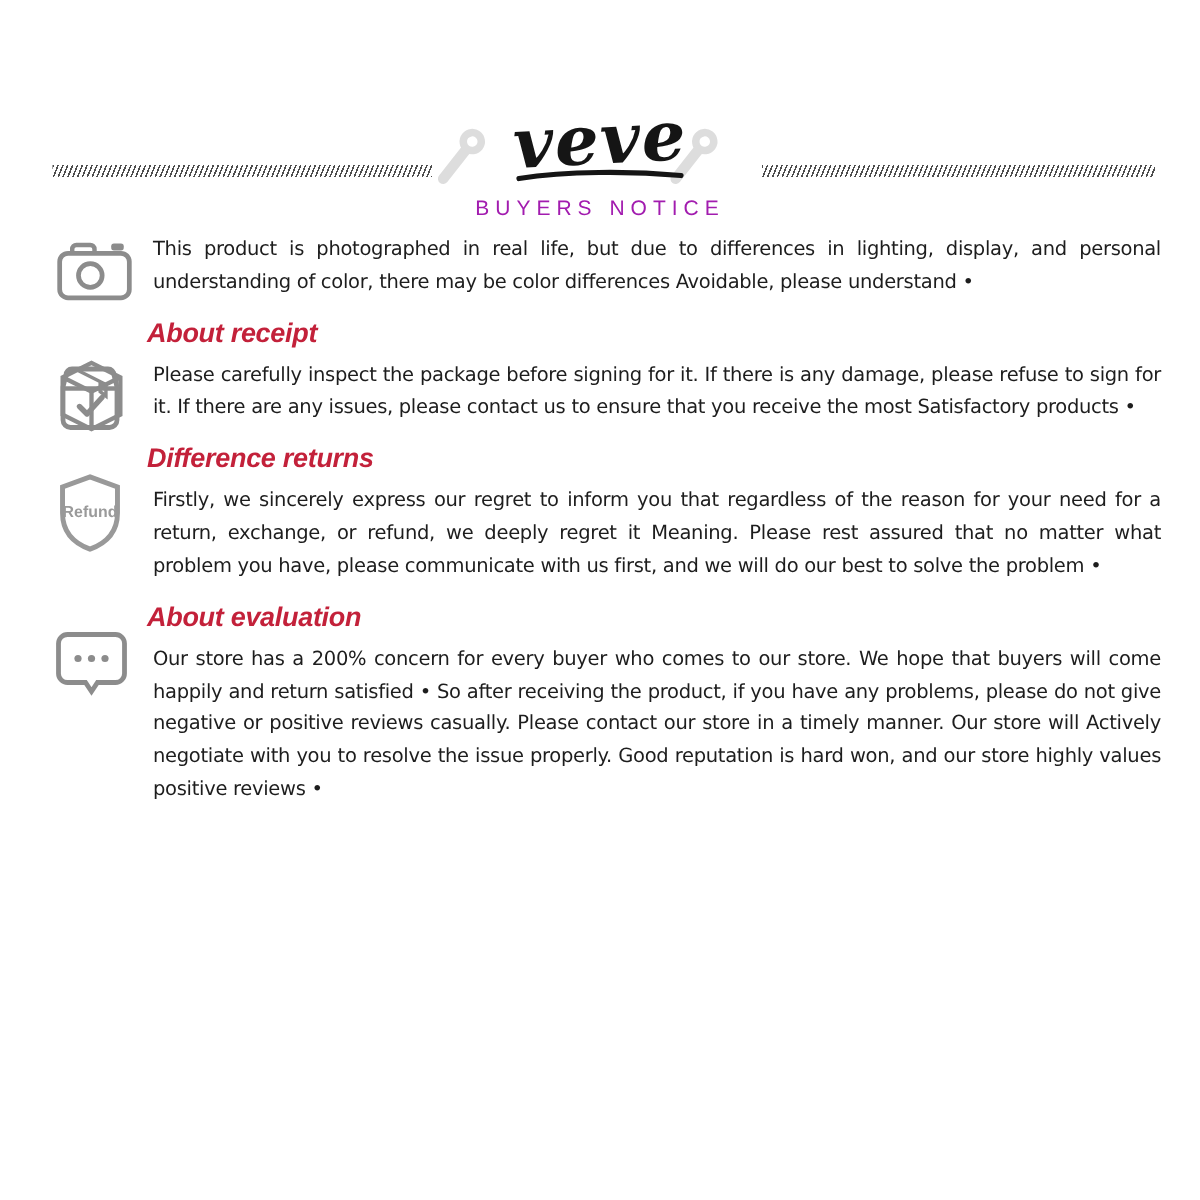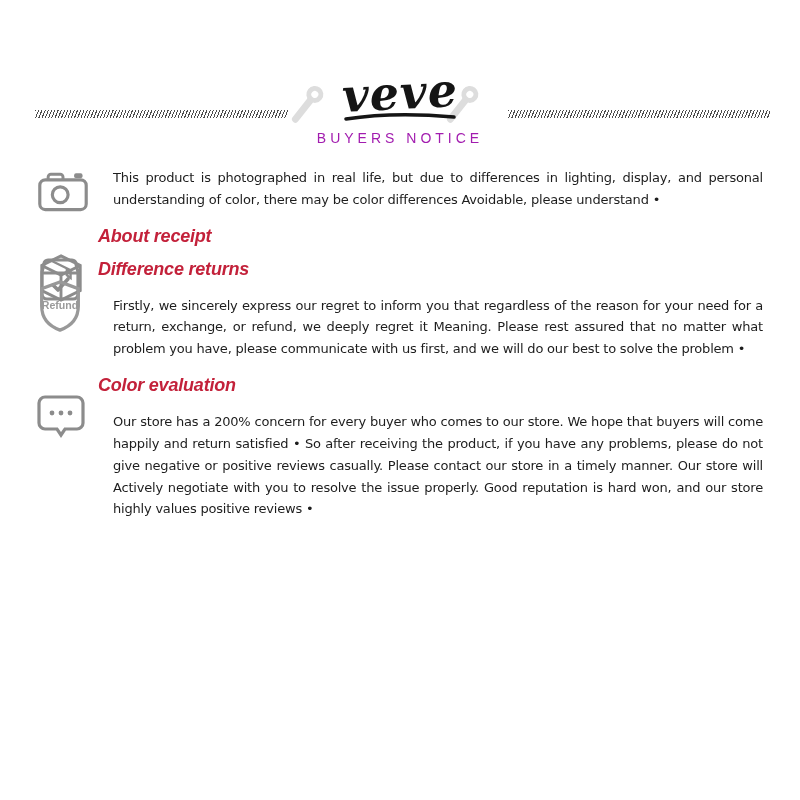--- a/index.html
+++ b/index.html
@@ -20,21 +20,21 @@
              font-size:46px;letter-spacing:1px;color:#151515;transform:rotate(-3deg);}
   .logo-underline{display:block;margin:-4px auto 0 auto;}
   .subtitle{position:absolute;top:50px;left:0;right:0;text-align:center;
             font-family:"Liberation Sans",sans-serif;font-size:14px;letter-spacing:4px;color:#a21caf;}
 
   
   .content{position:absolute;top:152px;left:35px;width:743px;}
   .section{position:relative;padding-left:63px;margin-bottom:12px;}
   .section-title{margin:0 0 7px 0;font-family:"Liberation Sans",sans-serif;font-style:italic;
                  font-weight:bold;font-size:18px;color:#c3213a;letter-spacing:-0.2px;}
-  .section-body{margin:15px;font-size:13px;line-height:1.68;letter-spacing:-0.2px;
+  .section-body{margin:4px;font-size:13px;line-height:1.68;letter-spacing:-0.2px;
                 text-align:justify;color:#1d1d1d;}
   .sec-icon{position:absolute;left:2px;}
   .icon-s1{top:2px;}
   .icon-s2{top:27px;}
   .icon-s3{top:30px;}
   .icon-s4{top:20px;}
   .icon-s5{top:20px;}
   svg{display:block;}
 </style>
 </head>
@@ -95,20 +95,21 @@
 
     <div class="section">
       <span class="sec-icon icon-s3">
         <svg width="46" height="46" viewBox="0 0 46 46">
           <path d="M11 4 h24 a4 4 0 0 1 4 4 l2 8 v22 a5 5 0 0 1 -5 5 h-26 a5 5 0 0 1 -5 -5 v-22 l2 -8 a4 4 0 0 1 4 -4 z" fill="none" stroke="#8c8c8c" stroke-width="3.2"></path>
           <path d="M5 17 H41" stroke="#8c8c8c" stroke-width="3"></path>
           <path d="M16 29 l5 5 l10 -11" fill="none" stroke="#8c8c8c" stroke-width="3.6" stroke-linecap="round" stroke-linejoin="round"></path>
         </svg>
       </span>
       <h2 class="section-title">About receipt</h2>
+      <p class="section-body">Please carefully inspect the package before signing for it. If there is any damage, please refuse to sign for it. If there are any issues, please contact us to ensure that you receive the most Satisfactory products •</p>
     </div>
 
     <div class="section">
       <span class="sec-icon icon-s4">
         <svg width="46" height="54" viewBox="0 0 46 56">
           <path d="M23 3 L42 10 V28 C42 42 34 49 23 53 C12 49 4 42 4 28 V10 Z" fill="none" stroke="#999999" stroke-width="3.4"></path>
           <text x="23" y="31" text-anchor="middle" font-family="Liberation Sans, sans-serif" font-size="11" font-weight="bold" fill="#9a9a9a">Refund</text>
         </svg>
       </span>
       <h2 class="section-title">Difference returns</h2>
@@ -117,18 +118,18 @@
 
     <div class="section">
       <span class="sec-icon icon-s5">
         <svg width="48" height="44" viewBox="0 0 48 44">
           <path d="M8 2 h32 a6 6 0 0 1 6 6 v20 a6 6 0 0 1 -6 6 h-12 l-4 6 l-4 -6 h-12 a6 6 0 0 1 -6 -6 v-20 a6 6 0 0 1 6 -6 z" fill="none" stroke="#8c8c8c" stroke-width="3.2"></path>
           <circle cx="15" cy="18" r="2.4" fill="#8c8c8c"></circle>
           <circle cx="24" cy="18" r="2.4" fill="#8c8c8c"></circle>
           <circle cx="33" cy="18" r="2.4" fill="#8c8c8c"></circle>
         </svg>
       </span>
-      <h2 class="section-title">Color evaluation</h2>
+      <h2 class="section-title">About evaluation</h2>
       <p class="section-body">Our store has a 200% concern for every buyer who comes to our store. We hope that buyers will come happily and return satisfied • So after receiving the product, if you have any problems, please do not give negative or positive reviews casually. Please contact our store in a timely manner. Our store will Actively negotiate with you to resolve the issue properly. Good reputation is hard won, and our store highly values positive reviews •</p>
     </div>
 
   </div>
 </div>
 
 </body></html>

